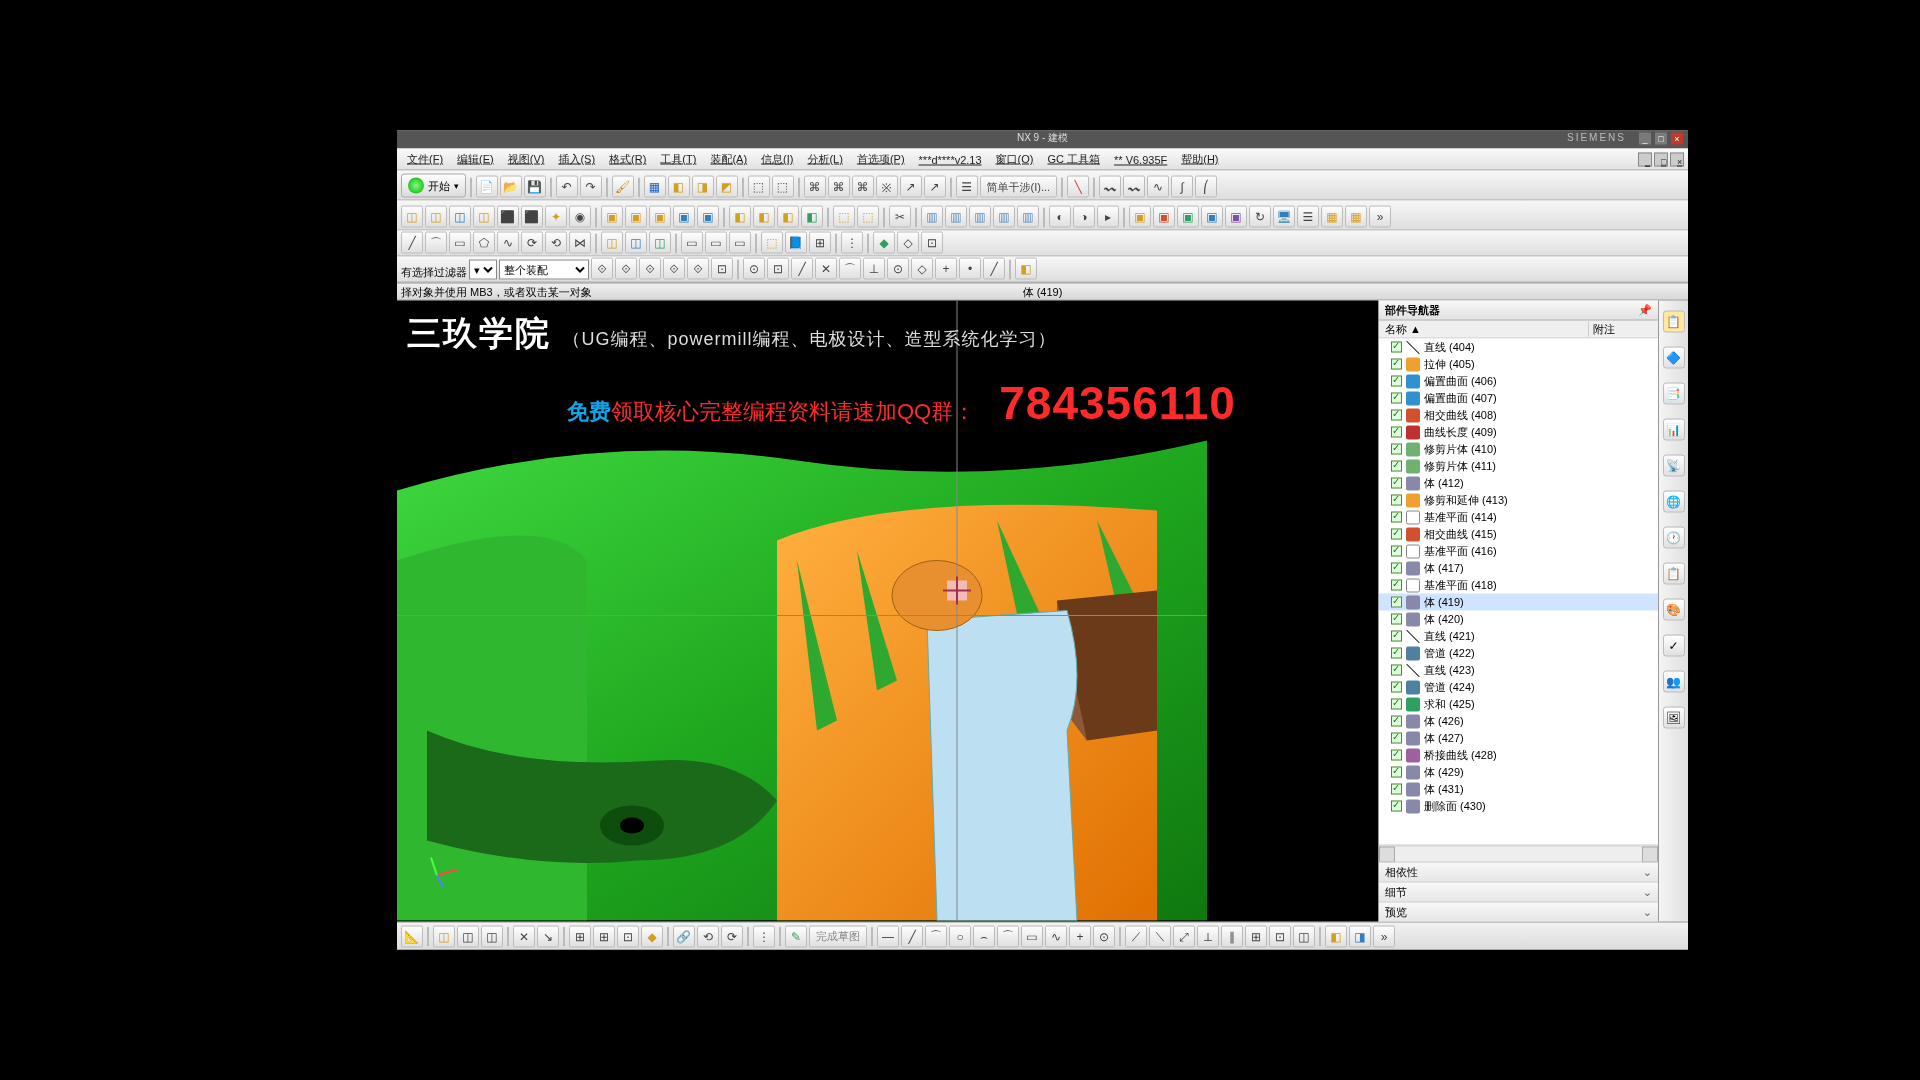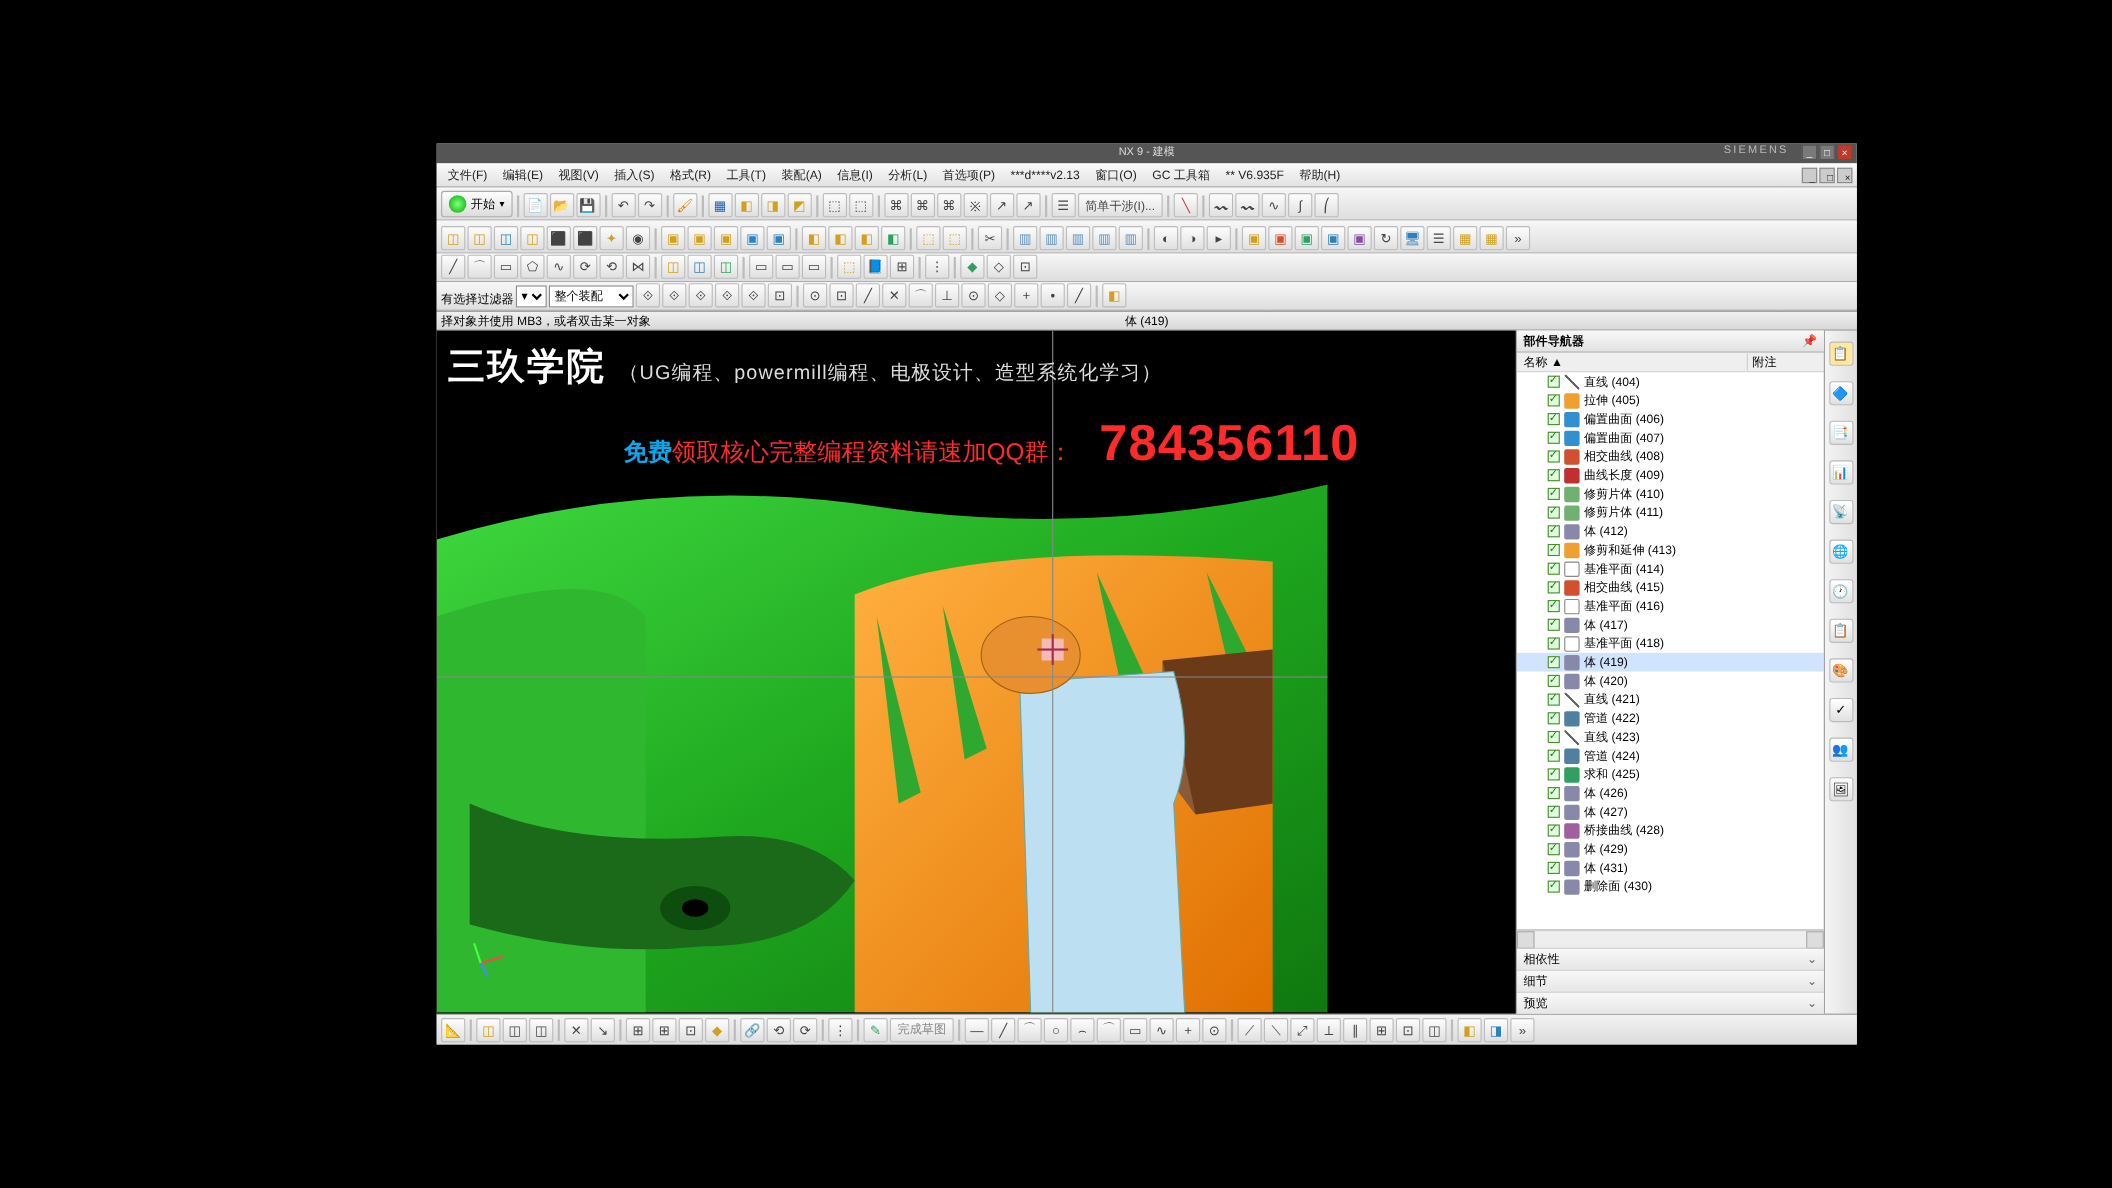--- a/index.html
+++ b/index.html
@@ -4,21 +4,21 @@
 <style>
 * { margin:0; padding:0; box-sizing:border-box; font-family:"Microsoft YaHei",SimSun,Arial,sans-serif; }
 body { background:#000; width:1920px; height:1080px; overflow:hidden; position:relative; }
 .stage { position:absolute; left:50%; top:50%; transform:translate(-50%,-50%); width:1456px; height:819px; background:#000; }
 .app-window { position:absolute; left:165px; top:0; width:1291px; height:819px; background:#e8e8e8; display:flex; flex-direction:column; }
 .titlebar { height:18px; background:#555; color:#ddd; font-size:10px; display:flex; align-items:center; padding:0 4px; gap:6px;flex-direction:column; }
 .brand { position:absolute; right:62px; top:1px; color:#bbb; font-size:10px; letter-spacing:2px; }
 .winbtns { position:absolute; right:4px; top:1px; display:flex; gap:2px; }
 .winbtns span { width:14px; height:14px; background:#7a7a7a; border:1px solid #555; font-size:9px; line-height:12px; text-align:center; color:#fff; }
 .winbtns span:last-child { background:#c0392b; }
-.menubar { height:22px; background:linear-gradient(#fafafa,#e2e2e2); border-bottom:1px solid #999; display:flex; align-items:center; font-size:11px; color:#222; padding-left:4px; gap:2px; }
+.menubar { height:22px; background:linear-gradient(#fafafa,#e2e2e2); border-bottom:1px solid #999; display:flex; align-items:center; font-size:11px; color:#222; padding-left:4px; gap:2px;text-decoration:underline; }
 .menubar span { padding:2px 6px; }
 .menubar .mdicons { margin-left:auto; display:flex; gap:2px; margin-right:4px; }
 .mdicons span{width:14px;height:14px;background:#ccc;border:1px solid #888;font-size:9px;text-align:center;line-height:12px;}
 .toolbar { display:flex; align-items:flex-end; background:linear-gradient(#f7f7f7,#dedede); border-bottom:1px solid #aaa; padding:2px 4px; gap:2px; flex-wrap:nowrap; overflow:hidden; height:30px; }
 .tool { width:22px; height:22px; background:linear-gradient(#fdfdfd,#e0e0e0); border:1px solid #bbb; border-radius:2px; display:flex; align-items:center; justify-content:center; font-size:12px; color:#444; }
 .tool.wide{width:auto;padding:0 6px;font-size:11px;}
 .tool.sep{width:2px;border:none;background:#bbb;margin:0 2px;height:20px;}
 .start-btn{display:flex;align-items:center;gap:4px;height:24px;padding:0 6px;background:linear-gradient(#fefefe,#dcdcdc);border:1px solid #aaa;border-radius:3px;font-size:11px;}
 .start-btn .orb{width:16px;height:16px;border-radius:50%;background:radial-gradient(#7fff7f,#0a0);}
 select.filter{height:20px;font-size:11px;background:#fff;border:1px solid #888;}
@@ -32,21 +32,21 @@
 .overlay-sub{color:#ddd;font-size:18px;font-weight:normal;letter-spacing:1px;}
 .overlay-line2{position:absolute;left:170px;top:75px;color:#ff2a2a;font-size:22px;font-weight:bold;}
 .overlay-line2 .big{font-size:46px;font-weight:700;letter-spacing:1px;margin-left:24px;}
 .navpanel{width:280px;background:#f4f4f4;border-left:1px solid #999;display:flex;flex-direction:column;font-size:11px;}
 .nav-head{height:20px;background:linear-gradient(#f8f8f8,#e2e2e2);border-bottom:1px solid #aaa;display:flex;align-items:center;padding:0 6px;font-weight:bold;position:relative;}
 .nav-head .pin{position:absolute;right:6px;font-size:11px;}
 .nav-cols{height:18px;background:#efefef;border-bottom:1px solid #ccc;display:flex;align-items:center;font-size:11px;}
 .nav-cols span:first-child{flex:1;padding-left:6px;}
 .nav-cols span:last-child{width:70px;border-left:1px solid #ccc;padding-left:4px;}
 .tree{flex:1;overflow-y:auto;background:#fff;border-bottom:1px solid #ccc;}
-.tree-row{display:flex;align-items:center;height:17px;padding-left:28px;gap:4px;white-space:nowrap;}
+.tree-row{display:flex;align-items:center;height:17px;padding-left:12px;gap:4px;white-space:nowrap;}
 .tree-row.sel{background:#d0e4ff;}
 .chk{width:11px;height:11px;border:1px solid #4a8a2a;background:#dfffdf;position:relative;flex-shrink:0;}
 .chk::after{content:"✓";position:absolute;left:0;top:-3px;font-size:10px;color:#1a7a1a;}
 .ficon{width:14px;height:14px;flex-shrink:0;border-radius:2px;}
 .ic-line{background:linear-gradient(45deg,transparent 45%,#666 45%,#666 55%,transparent 55%);}
 .ic-ext{background:#f0a030;}
 .ic-ovr{background:#3090d0;}
 .ic-int{background:#d05030;}
 .ic-len{background:#c03030;}
 .ic-trim{background:#70b070;}
@@ -224,21 +224,21 @@
       <div class="tool">⋮</div>
       <div class="tool sep"></div>
       <div class="tool" style="color:#30a060;">◆</div>
       <div class="tool">◇</div>
       <div class="tool">⊡</div>
     </div>
 
     <div class="toolbar" style="height:26px;">
       <span style="font-size:11px;">有选择过滤器</span>
       <select class="filter"><option>▾</option></select>
-      <select class="filter" style="width:77px;"><option>整个装配</option></select>
+      <select class="filter" style="width:90px;"><option>整个装配</option></select>
       <div class="tool">⟐</div>
       <div class="tool">⟐</div>
       <div class="tool">⟐</div>
       <div class="tool">⟐</div>
       <div class="tool">⟐</div>
       <div class="tool">⊡</div>
       <div class="tool sep"></div>
       <div class="tool">⊙</div>
       <div class="tool">⊡</div>
       <div class="tool">╱</div>

